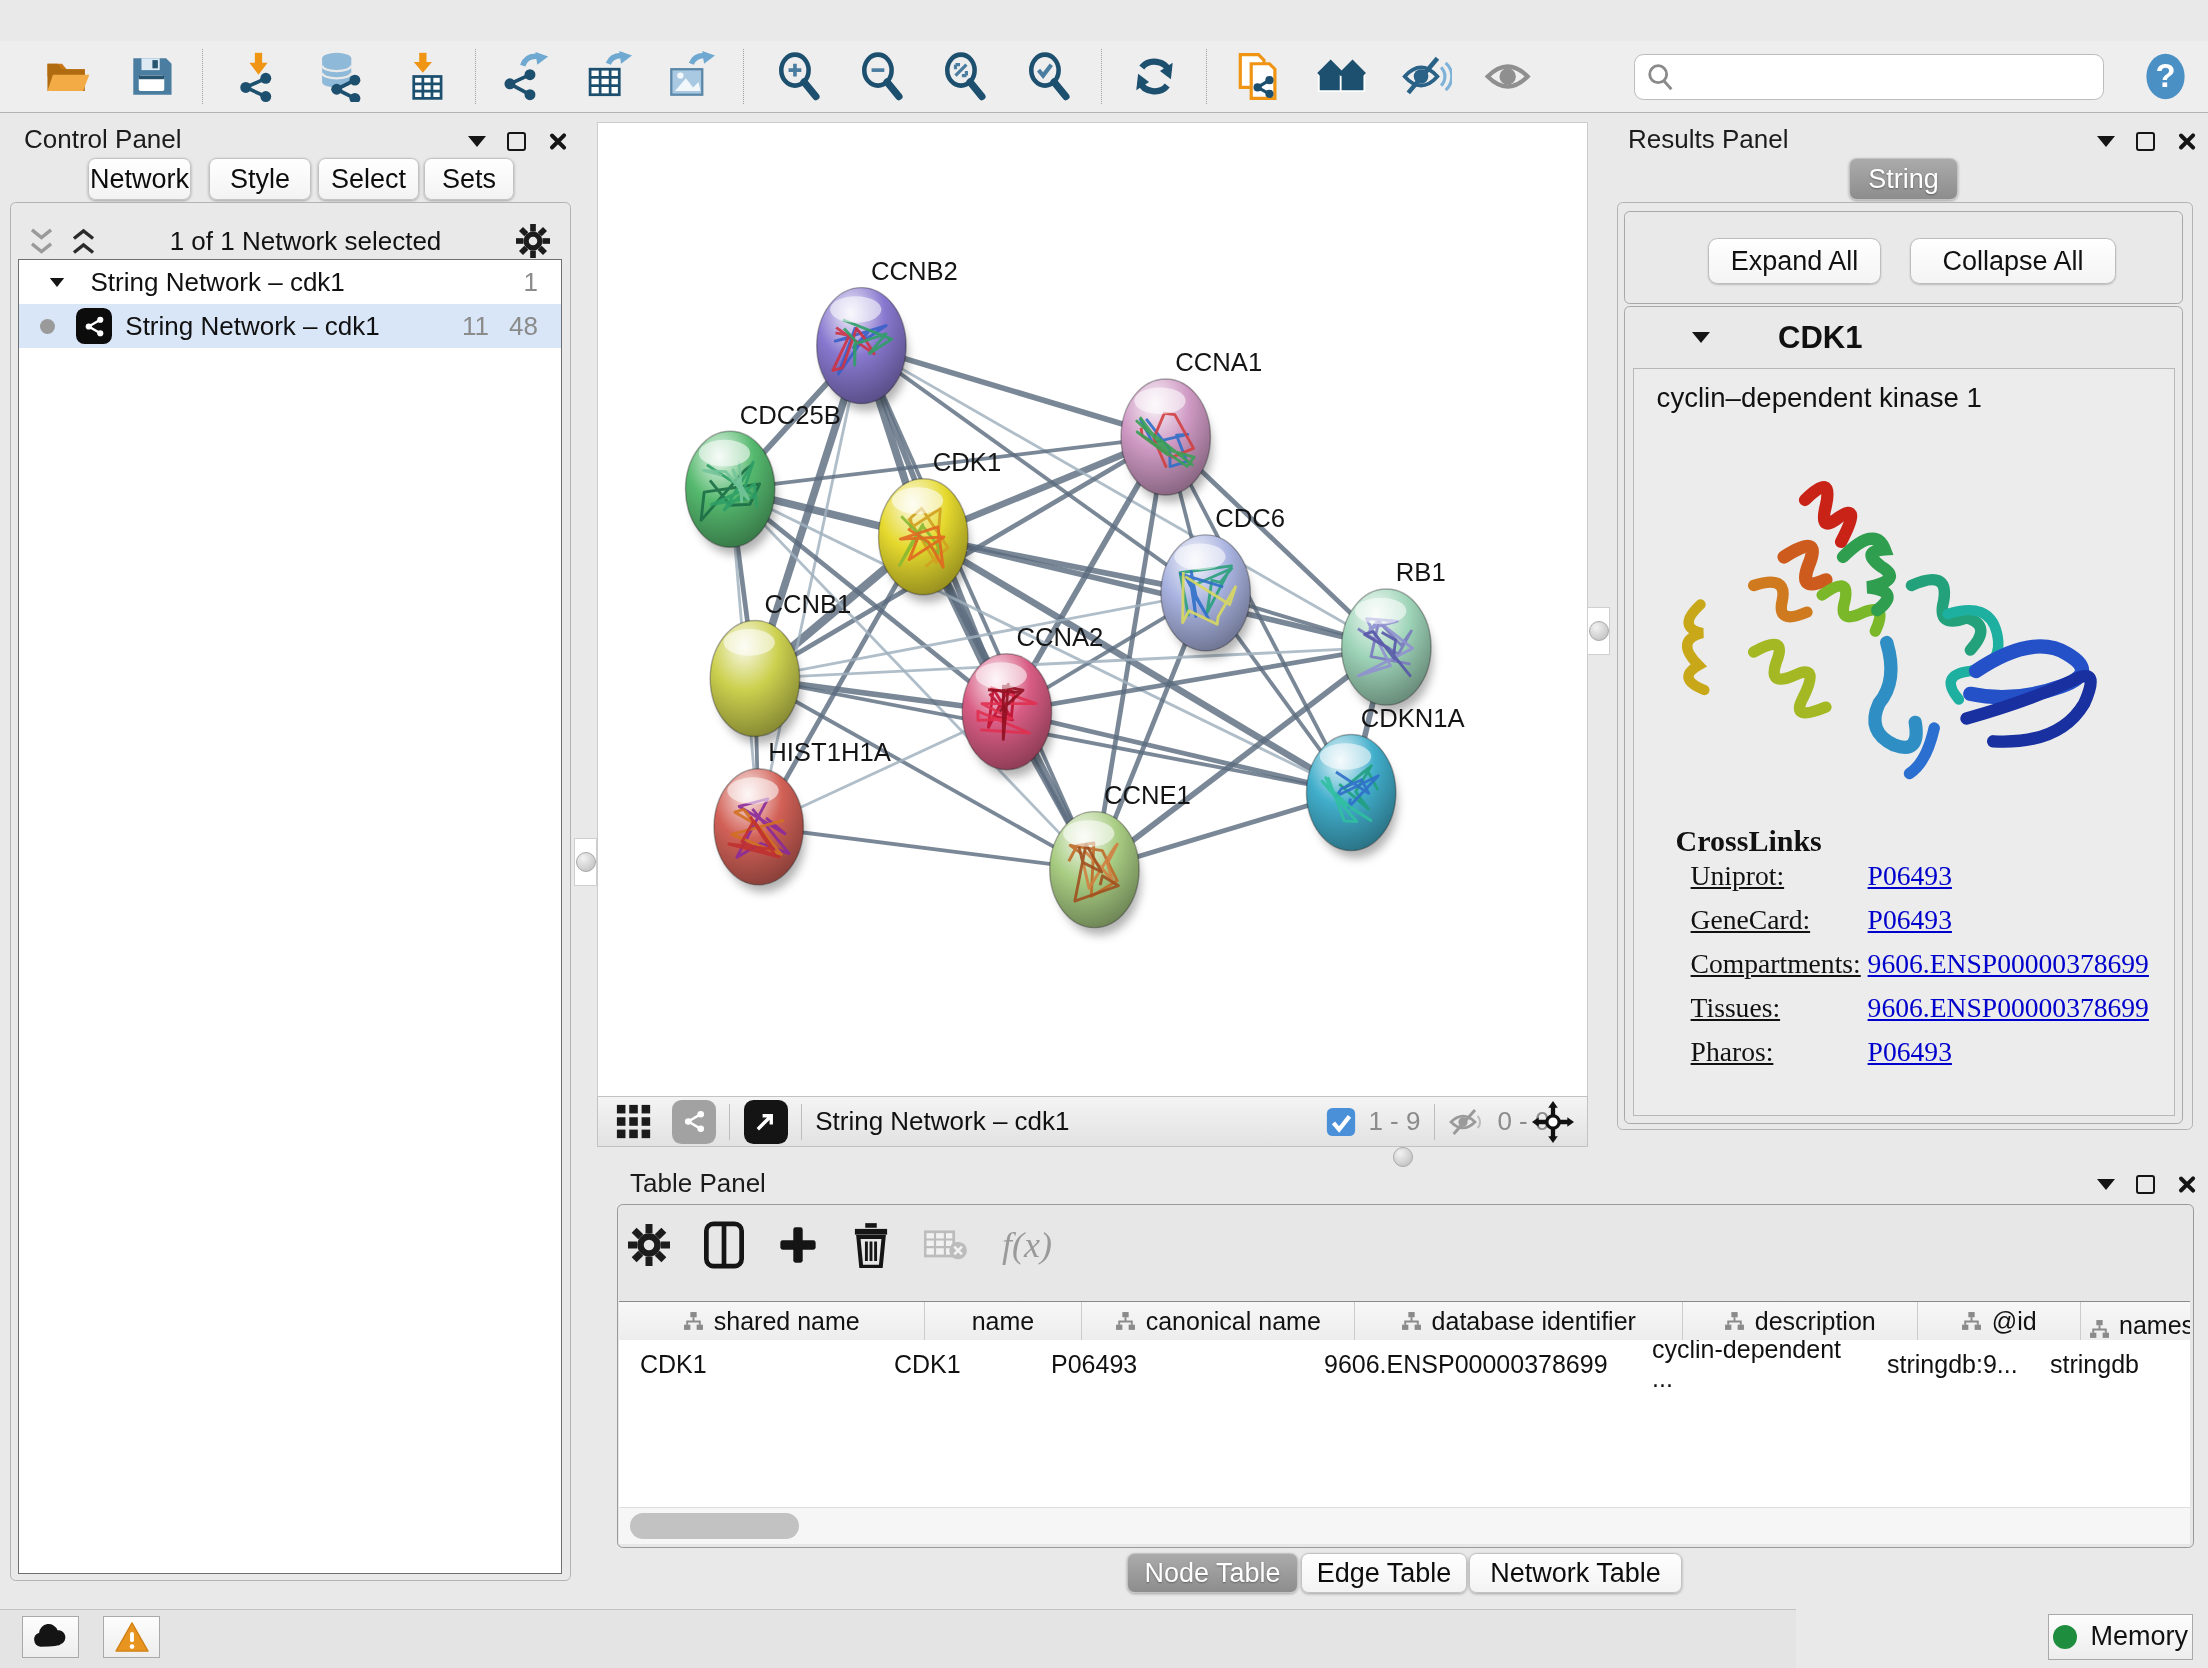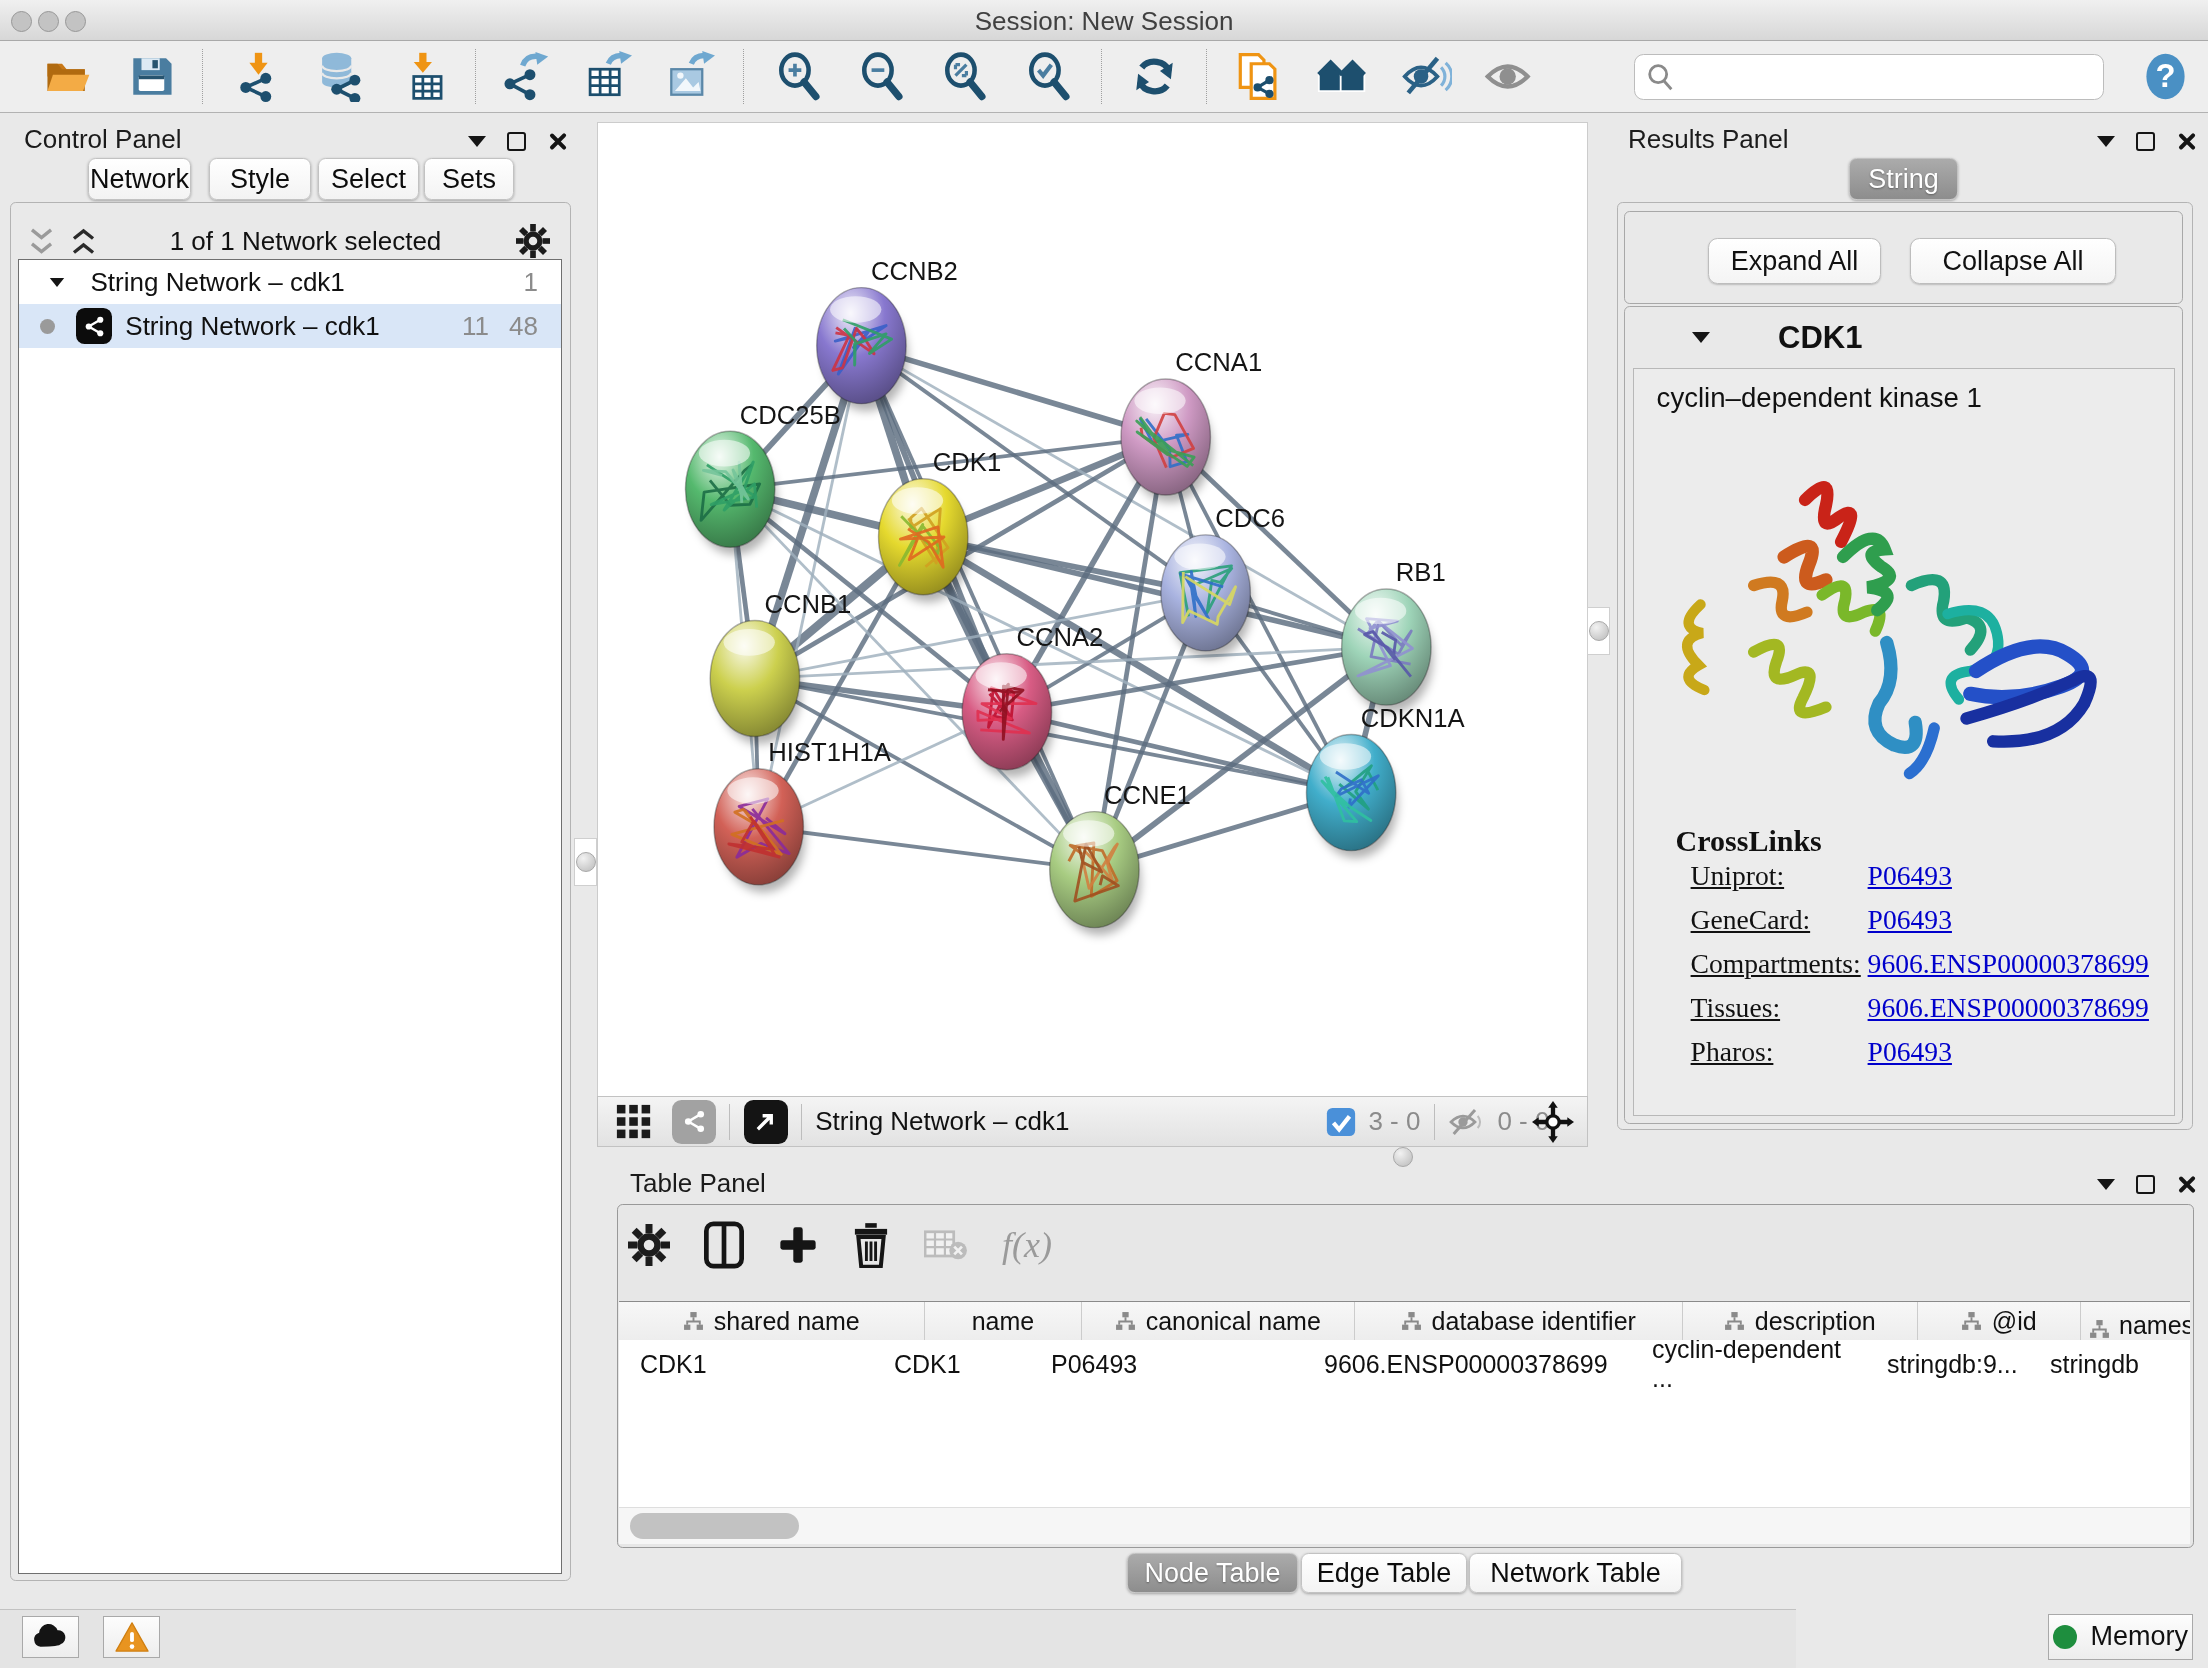--- a/index.html
+++ b/index.html
@@ -66,26 +66,20 @@
         display:flex;align-items:center;justify-content:center;cursor:pointer;}
   .memdot{width:24px;height:24px;border-radius:50%;background:#1e8e3e;margin-right:13.3px;}
   .chev{display:flex;flex-direction:column;gap:1.9px;}
   .chev svg{display:block;}
 </style>
 </head>
 <body>
 
 <div class="window">
 
-  <div class="titlebar">
-    <span class="tl" style="left:11.4px"></span>
-    <span class="tl" style="left:38px"></span>
-    <span class="tl" style="left:65px"></span>
-    <div class="title">Session: New Session</div>
-  </div>
 
   <div class="toolbar">
     <div class="tbtn" style="left:40px">
       <svg width="51" height="51" viewBox="0 0 56 56">
         <path d="M6 14 h16 l5 6 h20 v8 H6z" fill="#c87818"></path>
         <path d="M6 14 v30 h41 v-24 h-25 l-5-6z" fill="#b06a10"></path>
         <path d="M12 26 h40 l-7 18 H6z" fill="#f3ab45"></path>
       </svg>
     </div>
     <div class="tbtn" style="left:124px">
@@ -564,21 +558,21 @@
           <path d="M5 21 L19 7 M10 7 h9 v9" stroke="#fff" stroke-width="3.5" fill="none"></path>
         </svg>
     </span>
     <span class="nbsep"></span>
     <span>String Network – cdk1</span>
     <span style="position:absolute;left:727px;display:flex;align-items:center">
       <svg width="32" height="32" viewBox="0 0 34 34">
         <rect x="2" y="2" width="30" height="30" rx="6" fill="#4a90d9"></rect>
         <path d="M9 18 l6 7 l11 -14" stroke="#fff" stroke-width="4.5" fill="none"></path>
       </svg>
-      <span style="color:#8b8b8b;margin-left:11.4px">3 - 0</span>
+      <span style="color:#8b8b8b;margin-left:11.4px">1 - 9</span>
       <span class="nbsep"></span>
       <svg width="38" height="32" viewBox="0 0 56 48">
         <path d="M4 24 Q 22 6 40 24 Q 22 42 4 24 Z" fill="none" stroke="#9a9a9a" stroke-width="4"></path>
         <circle cx="22" cy="24" r="7" fill="#9a9a9a"></circle>
         <path d="M8 42 L40 6" stroke="#9a9a9a" stroke-width="4.5"></path>
         <path d="M44 15 a 13 13 0 0 1 0 18" stroke="#bcbcbc" stroke-width="3" fill="none"></path>
       </svg>
       <span style="color:#8b8b8b;margin-left:11.4px">0 - 0</span>
     </span>
     <svg width="42" height="42" viewBox="0 0 44 44" style="position:absolute;right:13.3px">

